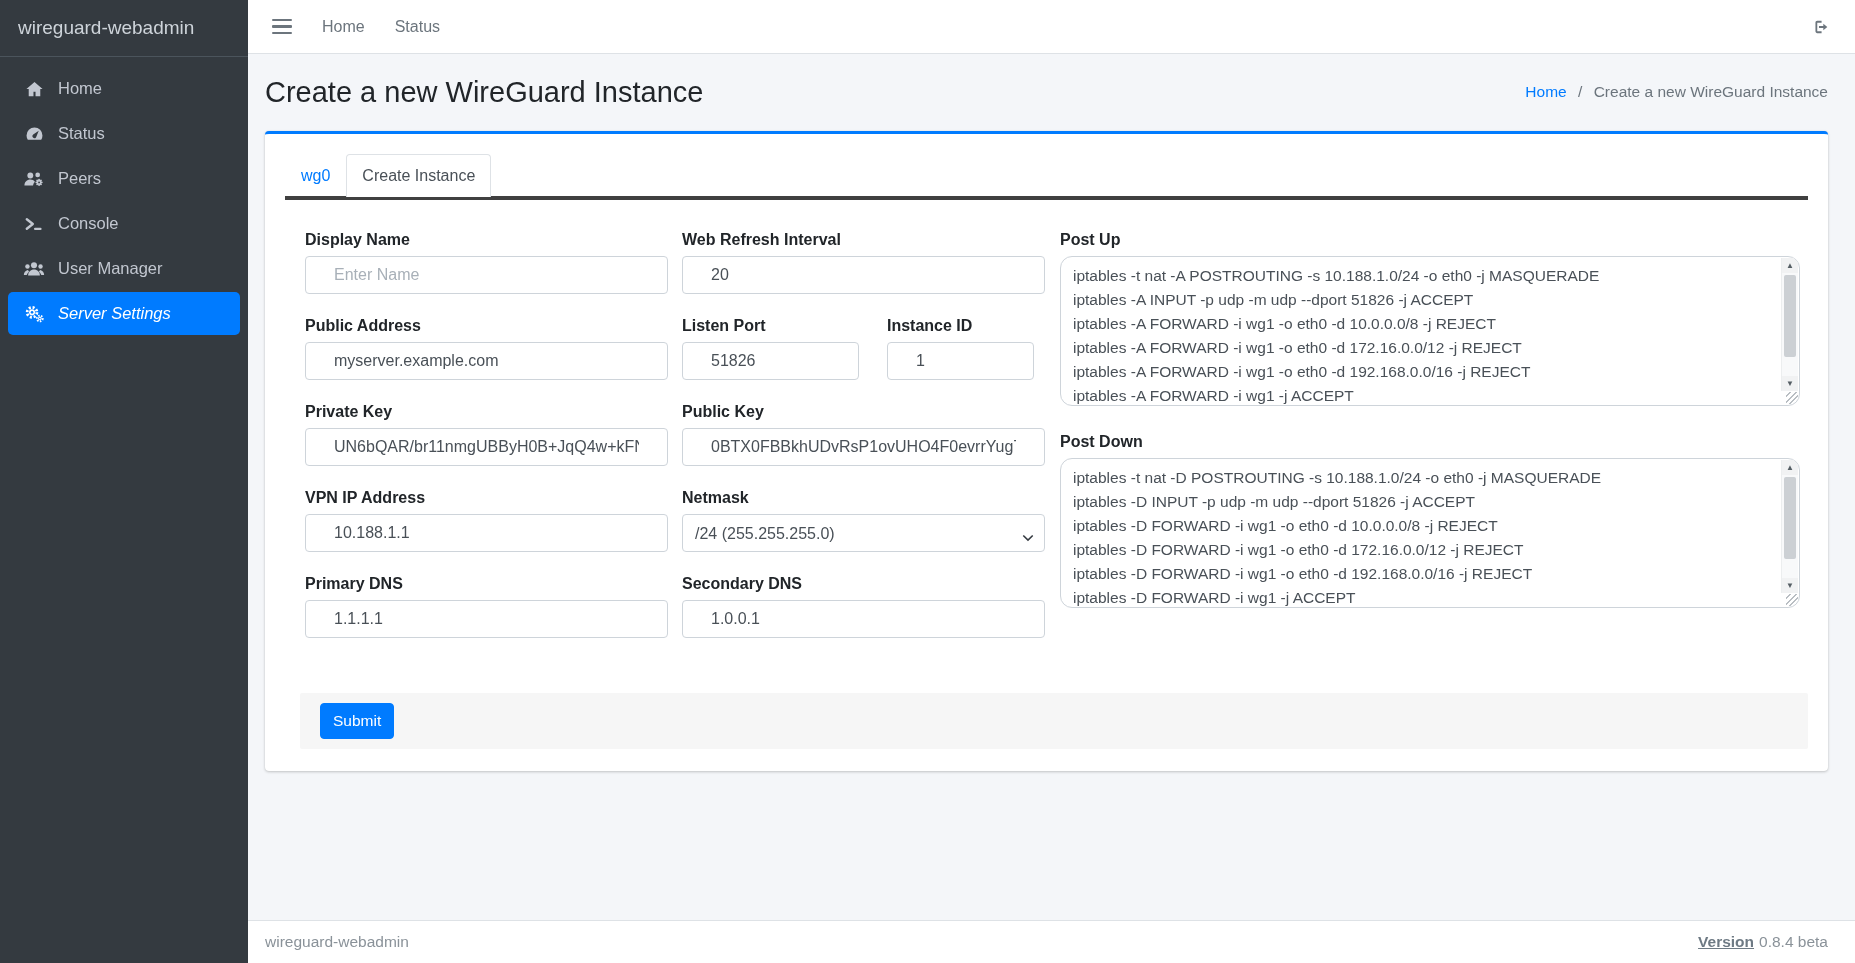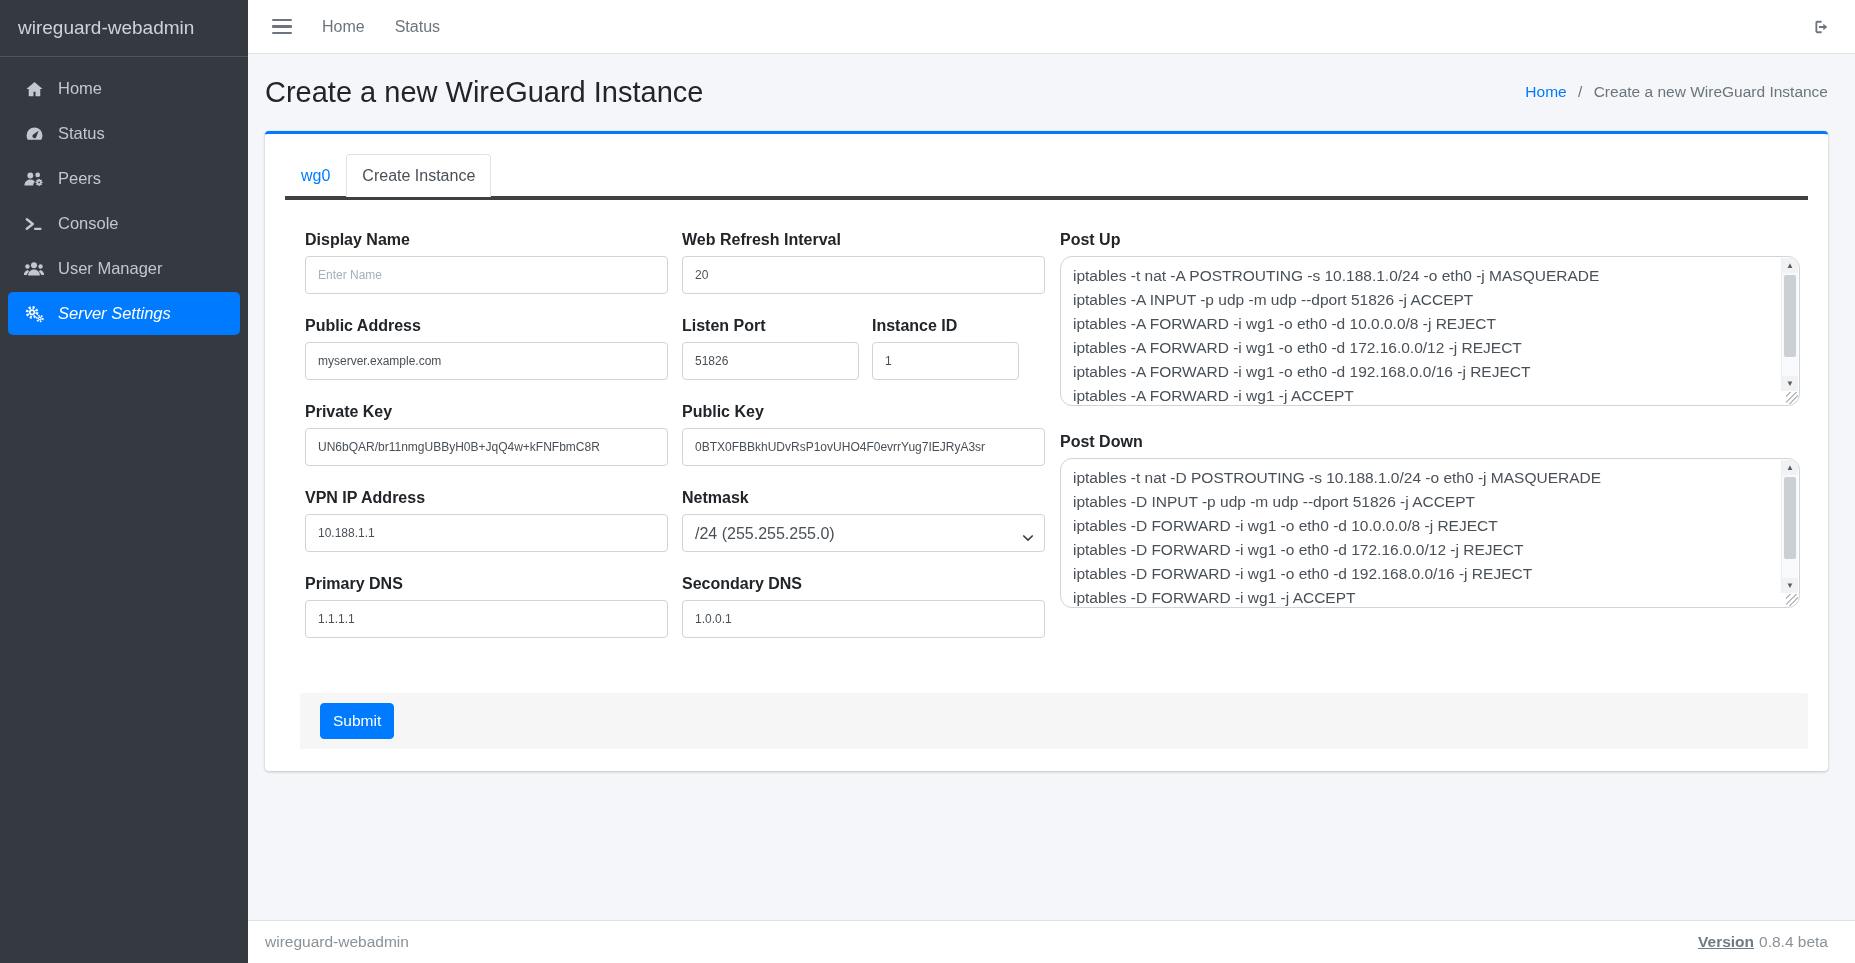--- a/index.html
+++ b/index.html
@@ -38,23 +38,23 @@
 
   .tabs { display:flex; border-bottom:4px solid #404040; }
   .tab { font-size:16px; padding:12px 15px; border:1px solid transparent; border-bottom:none; border-radius:4px 4px 0 0; margin-bottom:-1px; cursor:pointer; text-decoration:none; }
   .tab.inactive { color:#007bff; }
   .tab.active { color:#495057; background:#fff; border-color:#dee2e6 #dee2e6 #fff; }
 
   .form-wrap { display:grid; grid-template-columns:740px 740px; gap:0 15px; padding:30px 0 0 20px; }
   .left-form { display:grid; grid-template-columns:363px 363px; gap:0 14px; align-content:start; }
   .fgroup { margin-bottom:22px; }
   .flabel { display:block; font-size:16px; font-weight:700; color:#212529; line-height:19px; margin-bottom:7px; }
-  .finput { width:100%; height:38px; border:1px solid #ced4da; border-radius:4px; padding:0 12px; font-size:12px; color:#495057; font-family:inherit; background:#fff; outline:none; }
+  .finput { width:100%; height:38px; border:1px solid #ced4da; border-radius:4px; padding:0 28px; font-size:16px; color:#495057; font-family:inherit; background:#fff; outline:none; }
   .finput::placeholder { color:#a8b0b8; }
-  .split { display:flex; gap:13px; }
+  .split { display:flex; gap:28px; }
   .w-listen { width:177px; }
   .w-instance { width:147px; }
 
   .selwrap { position:relative; }
   .fselect { appearance:none; -webkit-appearance:none; -moz-appearance:none; width:100%; height:38px; border:1px solid #ced4da; border-radius:4px; padding:0 30px 0 12px; font-size:16px; color:#495057; font-family:inherit; background:#fff; outline:none; }
   .selwrap .chev { position:absolute; right:11px; top:14px; pointer-events:none; color:#343a40; }
 
   
   .ta-wrap { position:relative; border:1px solid #ced4da; border-radius:12px; height:150px; background:#fff; overflow:hidden; }
   .ta { display:block; width:calc(100% - 19px); height:100%; border:none; resize:none; overflow:hidden; padding:7px 6px 7px 12px; font-family:inherit; font-size:15.5px; line-height:24px; color:#495057; outline:none; background:transparent; white-space:pre; }

